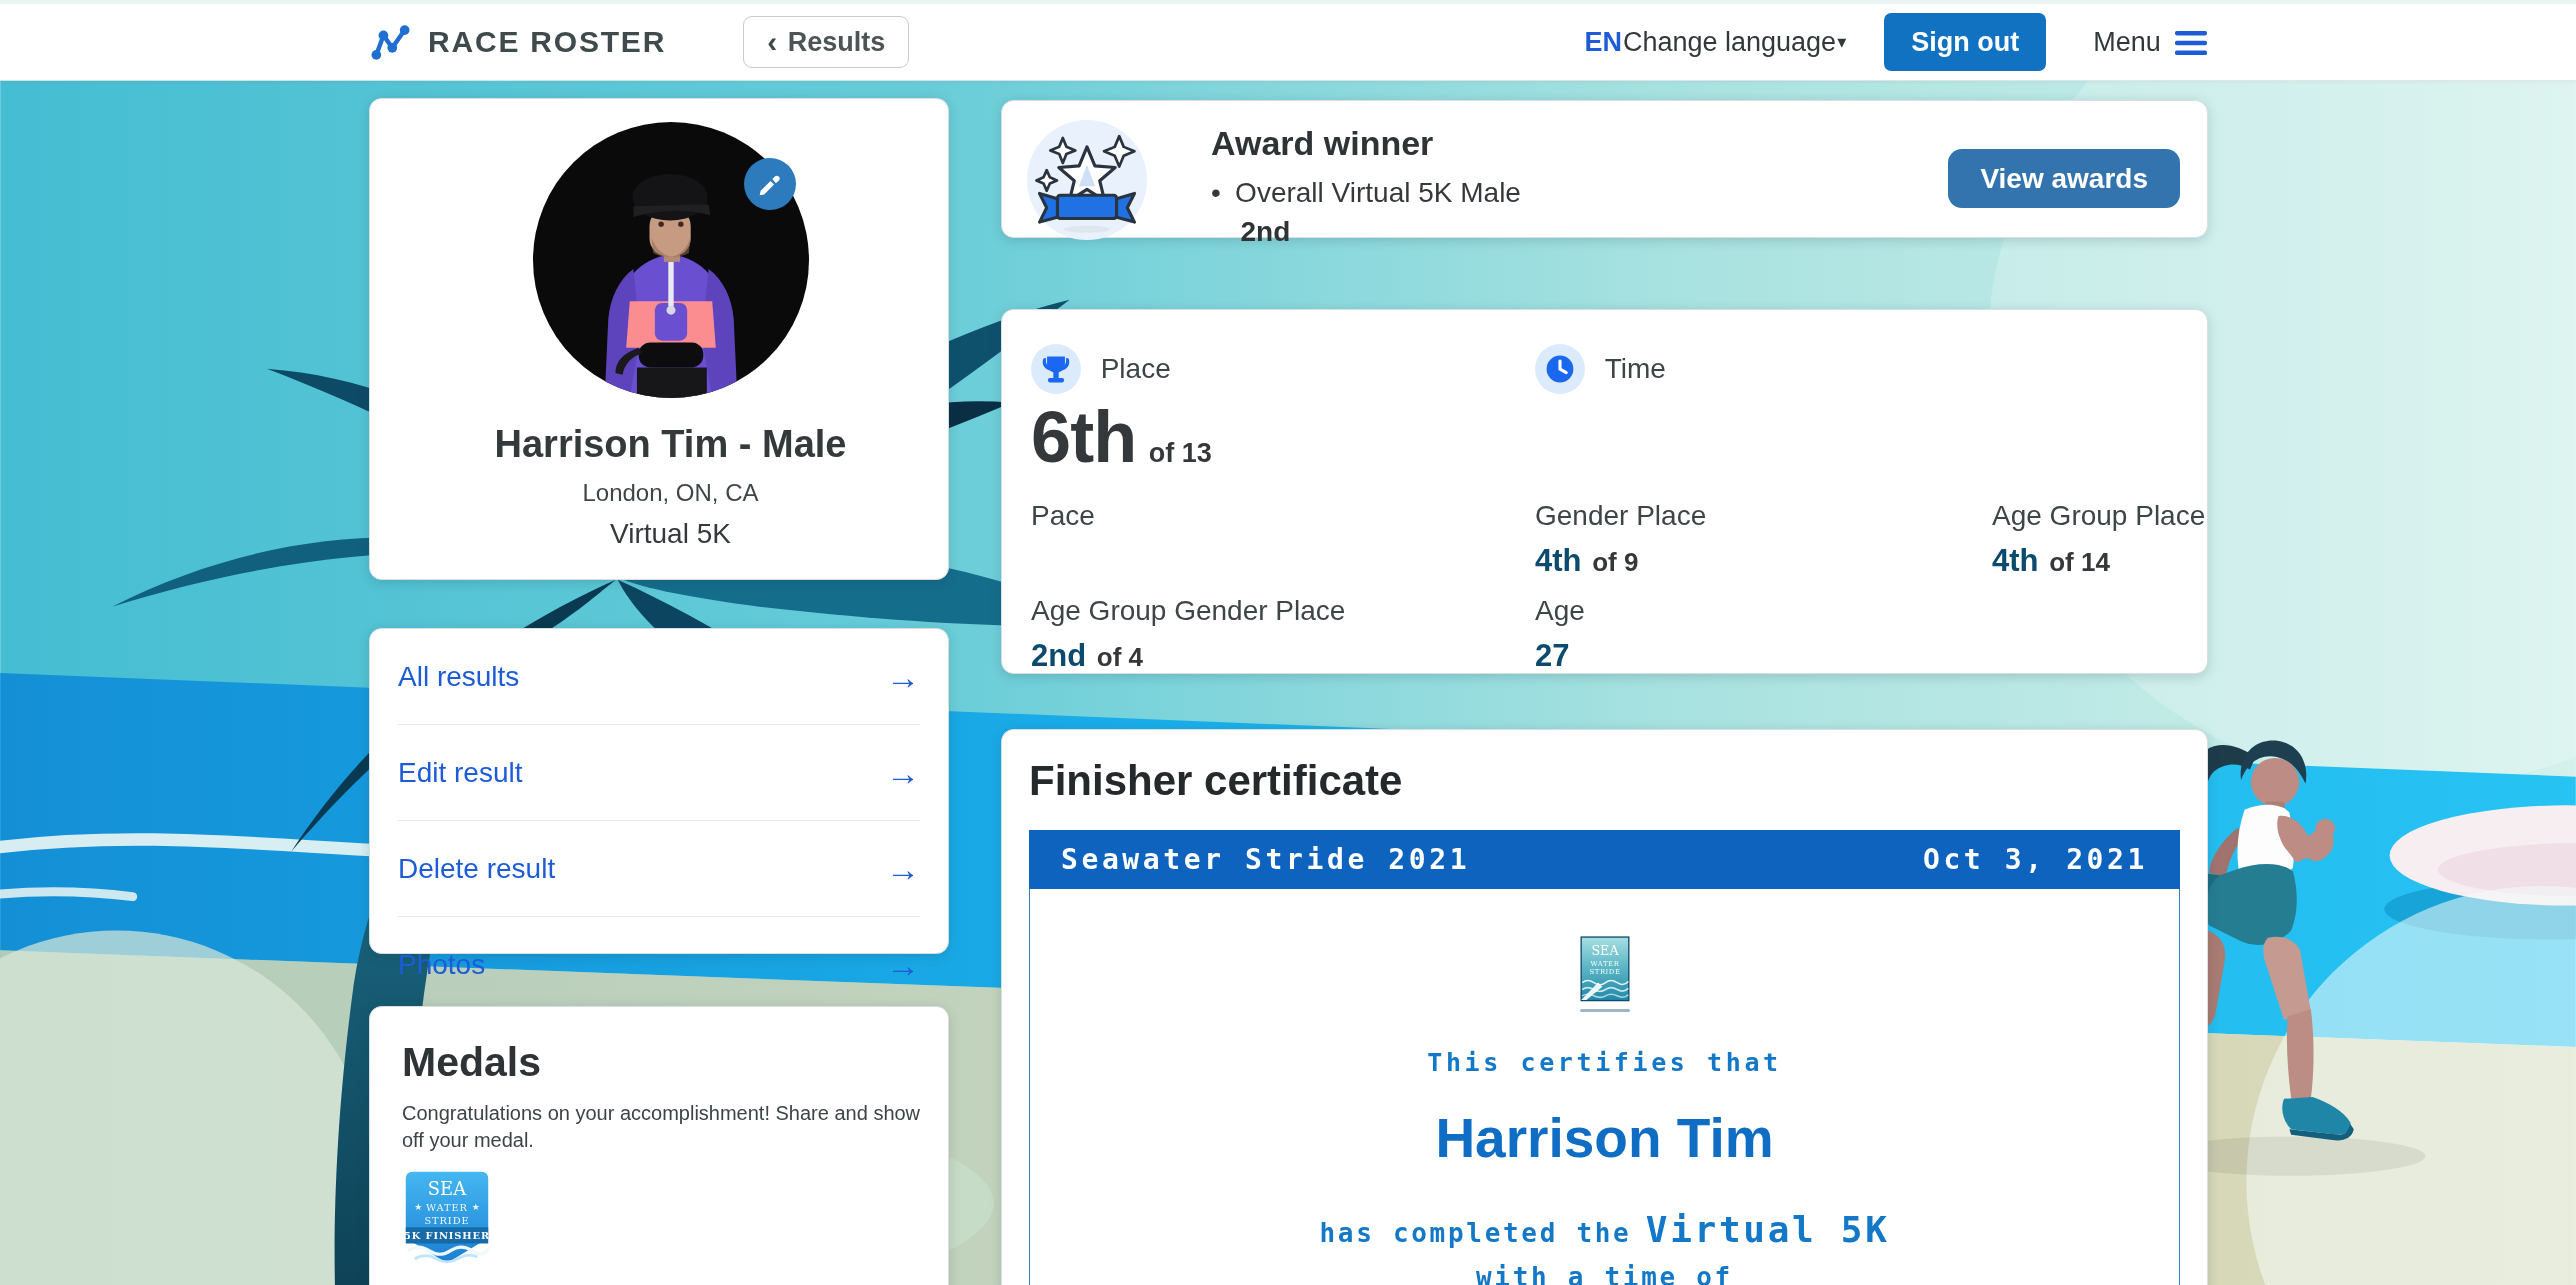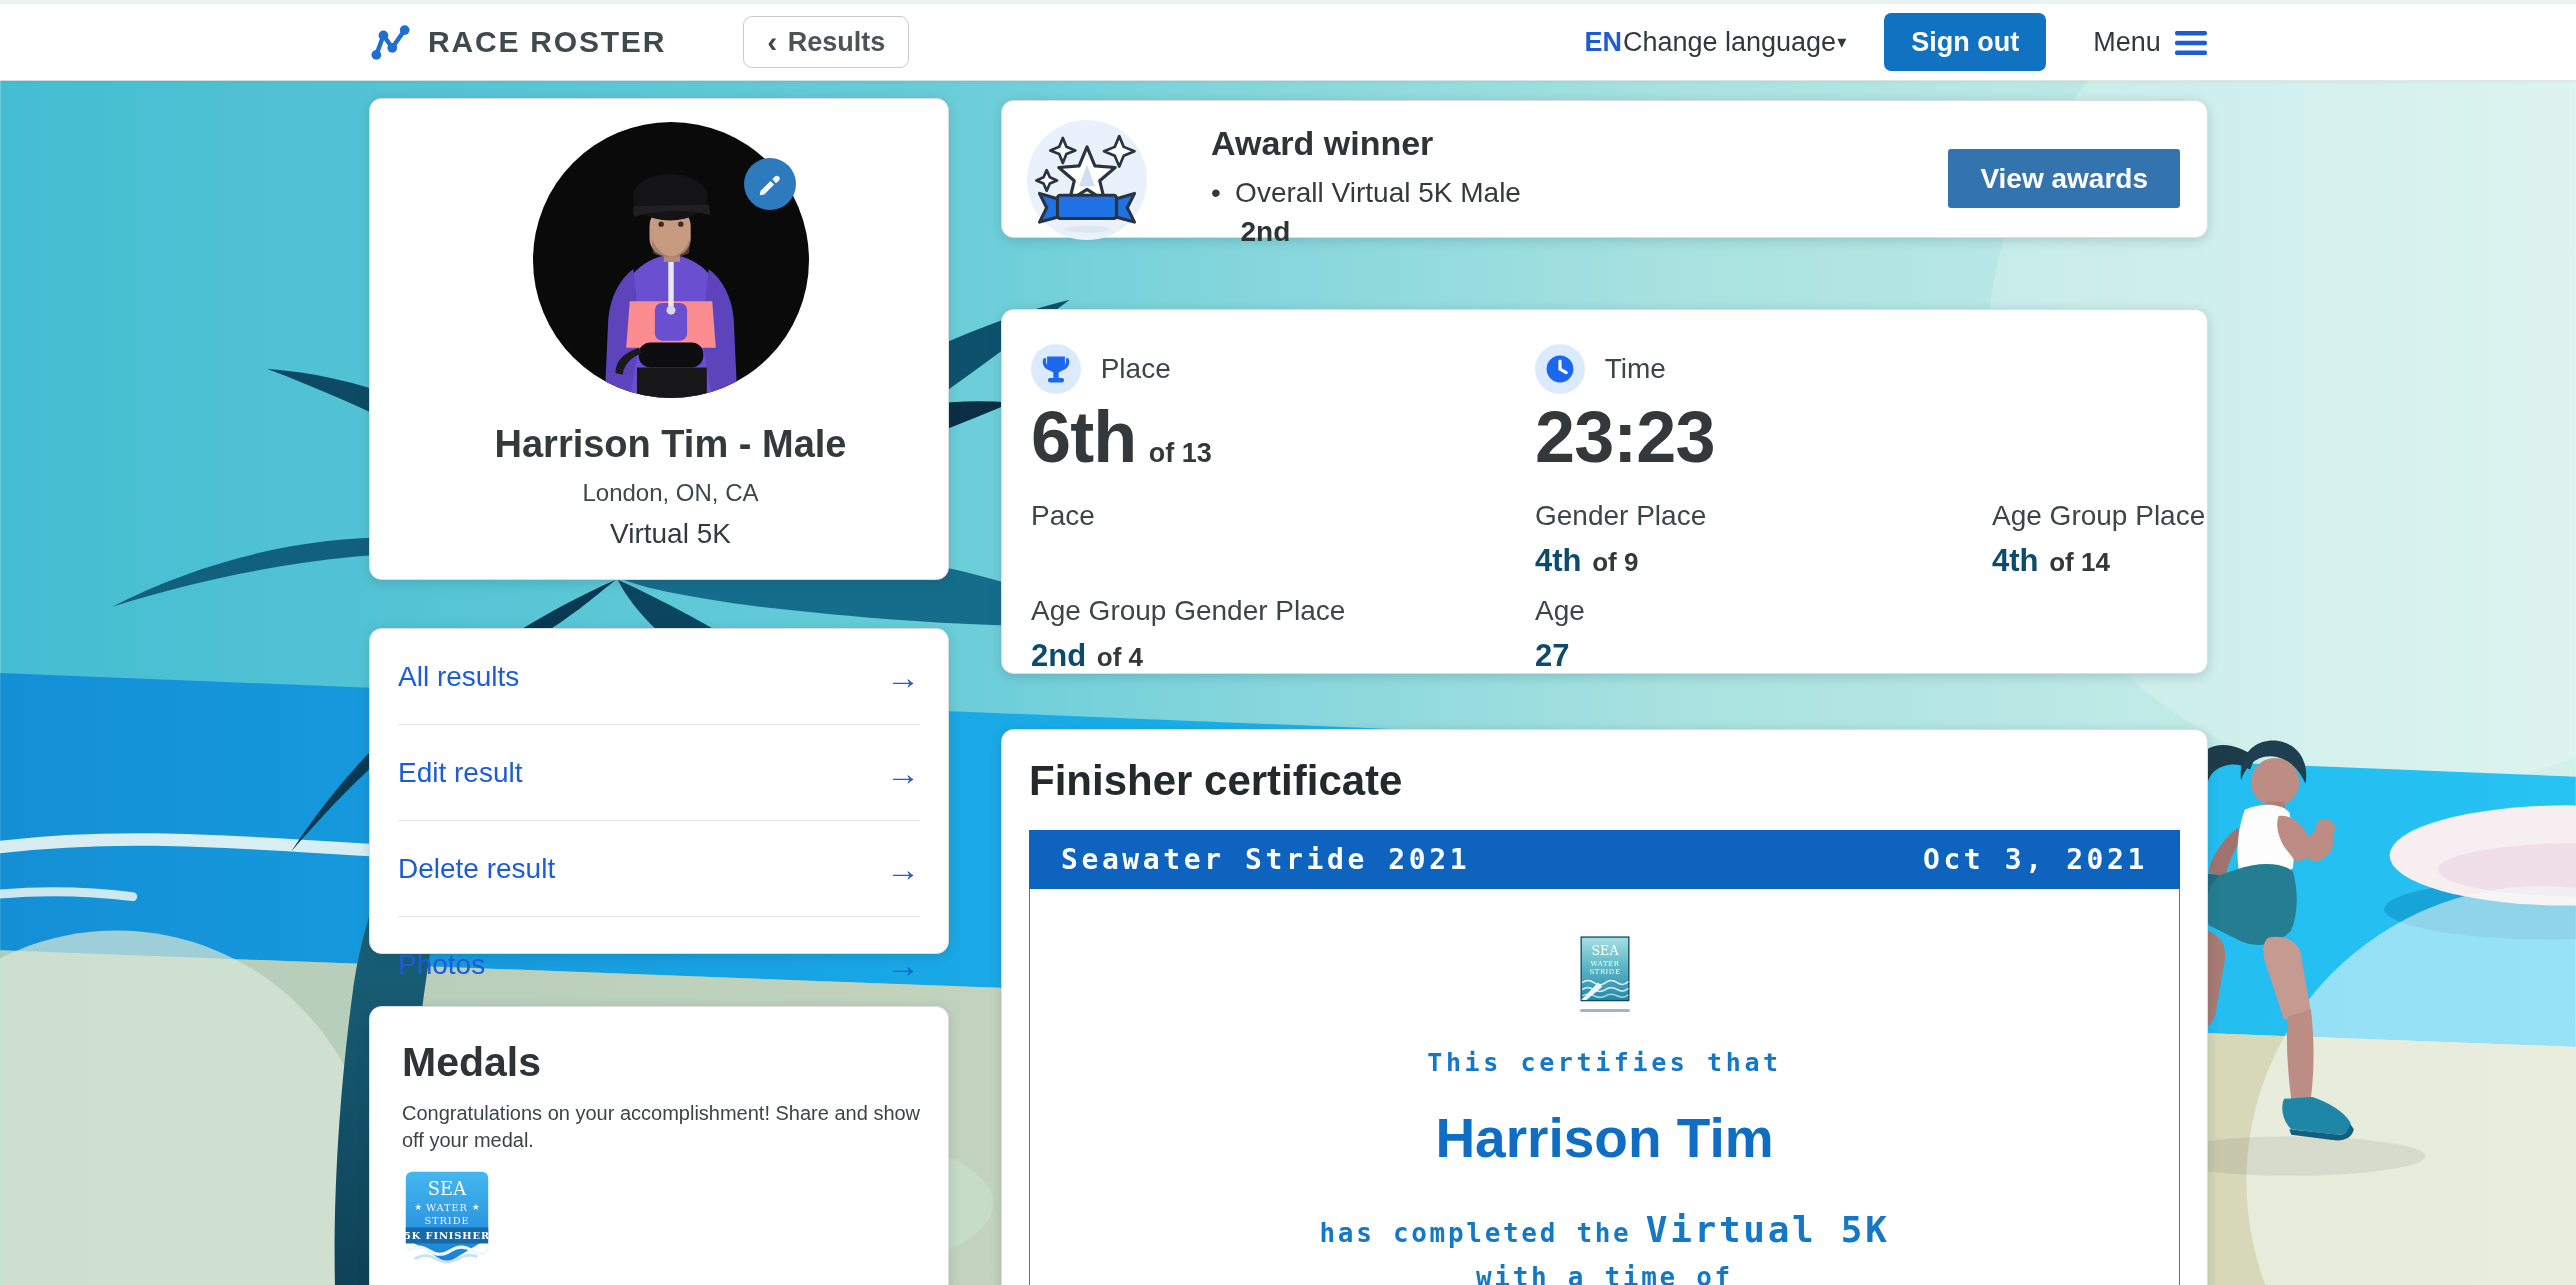--- a/index.html
+++ b/index.html
@@ -60,21 +60,21 @@
   
   .award-card { left:632px; top:24px; width:1207px; height:138px; }
   .award-icon { position:absolute; left:25px; top:19px; }
   .award-text { position:absolute; left:209px; top:23px; }
   .award-title { font-size:34px; font-weight:800; color:#2e3336; }
   .award-item-row { display:flex; align-items:center; gap:14.3px; margin-top:14.3px; }
   .award-bullet { font-size:28px; color:#35393c; }
   .award-item { font-size:28px; color:#35393c; }
   .award-place { margin-left:29.5px; margin-top:7.2px; font-size:28px; font-weight:800; color:#2e3336; }
   .view-awards { position:absolute; right:27px; top:48px; height:59px; padding:0 32px; background:#3474ae;
-                 color:#fff; border:none; border-radius:3px; font-size:28px; font-weight:700; font-family:inherit; cursor:pointer; }
+                 color:#fff; border:none; border-radius:14px; font-size:28px; font-weight:700; font-family:inherit; cursor:pointer; }
 
   
   .stats-card { left:632px; top:233px; width:1207px; height:365px; }
   .stat-head { position:absolute; display:flex; align-items:center; gap:19.7px; }
   .stat-head .hlbl { font-size:28px; color:#3e4549; }
   .big { position:absolute; display:flex; align-items:baseline; gap:12.5px; }
   .big .v { font-size:72px; font-weight:800; color:#34383b; letter-spacing:-0.9px; }
   .big .of { font-size:27px; font-weight:700; color:#34383b; }
   .cell { position:absolute; }
   .cell .clbl { font-size:28px; color:#3e4549; }
@@ -335,23 +335,20 @@
           <circle cx="28" cy="28" r="28" fill="#dcebfc"></circle>
           <circle cx="28" cy="28" r="15" fill="#1b67ef"></circle>
           <path d="M28,19 v9 l7,4" stroke="#fff" stroke-width="3.5" stroke-linecap="round" fill="none"></path>
         </svg>
         <span class="hlbl">Time</span>
       </div>
       <div class="big" style="left:29px; top:86px;">
         <span class="v">6th</span>
         <span class="of">of 13</span>
       </div>
-      <div class="big" style="left:533px; top:86px;">
-        <span class="v">23:23</span>
-      </div>
       <div class="cell" style="left:29px; top:190px;">
         <div class="clbl">Pace</div>
         <div class="cval">
             <span class="cv"></span>
           </div>
       </div>
       <div class="cell" style="left:533px; top:190px;">
         <div class="clbl">Gender Place</div>
         <div class="cval">
           <span class="cv">4th</span>

